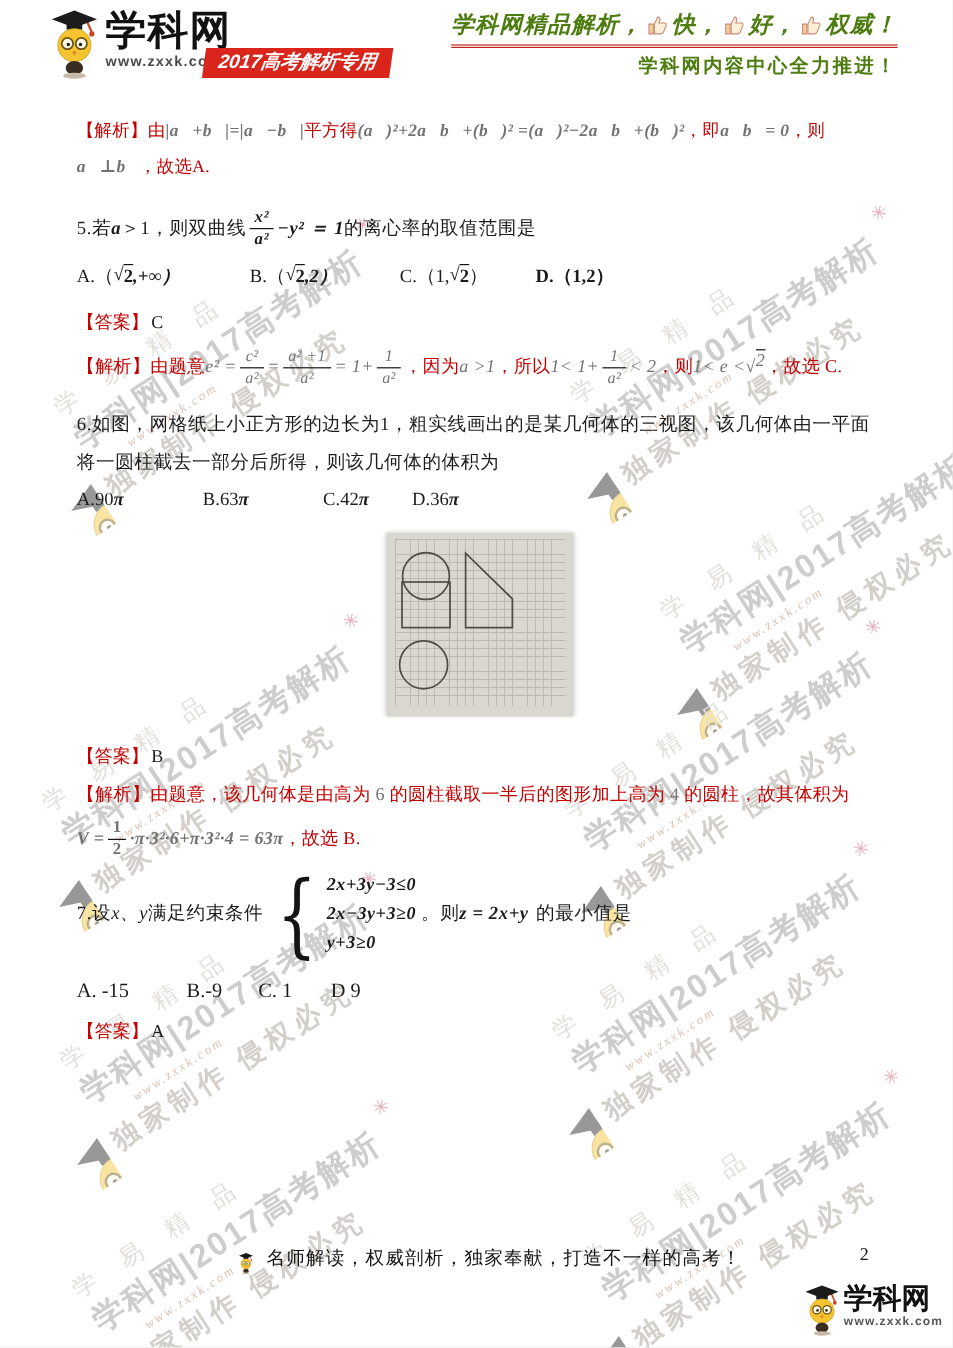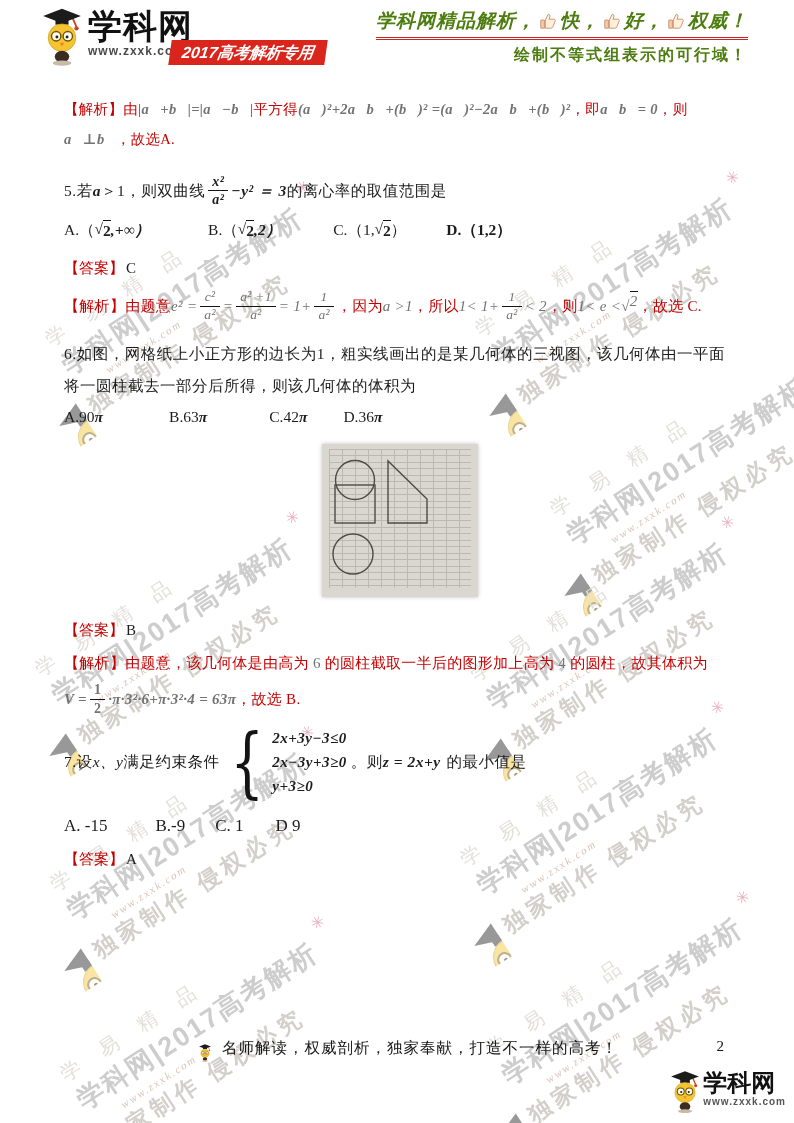--- a/index.html
+++ b/index.html
@@ -214,39 +214,39 @@
         <span>快，</span>
         <svg class="thumb" viewBox="0 0 20 20">
             <use href="#thumb-def"></use>
           </svg>
         <span>好，</span>
         <svg class="thumb" viewBox="0 0 20 20">
             <use href="#thumb-def"></use>
           </svg>
         <span>权威！</span>
       </div>
-      <div class="slogan-line2">绘制不等式组表示的可行域！</div>
+      <div class="slogan-line2">学科网内容中心全力推进！</div>
     </div>
   </div>
 
   <div class="main">
 
     <div class="para" style="font-size:14.5px;">
       <span class="red">【解析】由</span><span class="mb blk">|a⃗+b⃗|=|a⃗−b⃗|</span><span class="red">平方得</span><span class="mb blk">(a⃗)²+2a⃗b⃗+(b⃗)² =(a⃗)²−2a⃗b⃗+(b⃗)²</span><span class="red">，即</span><span class="mb blk">a⃗b⃗= 0</span><span class="red">，则</span><span class="mb blk">a⃗⊥b⃗</span><span class="red">，故选A.</span>
     </div>
 
     <div class="stem rowc" style="margin-top:20px;">
       <span>5.若</span>
         <span class="mb">a</span>
         <span>＞1，则双曲线</span>
       <span class="frac mb" style="font-size:14px;justify-content:center;">
           <span class="num">x²</span>
           <span class="den">a²</span>
         </span>
-      <span class="mb">−y² ＝ 3</span>
+      <span class="mb">−y² ＝ 1</span>
         <span>的离心率的取值范围是</span>
     </div>
     <div class="opt-row">
       <span class="rowc" style="margin-right:58px;">
           <span>A.（</span>
           <span class="sq">
             <span class="rsym">√</span>
             <span class="rad">2</span>
           </span>
           <span class="mb">,+∞）</span>

